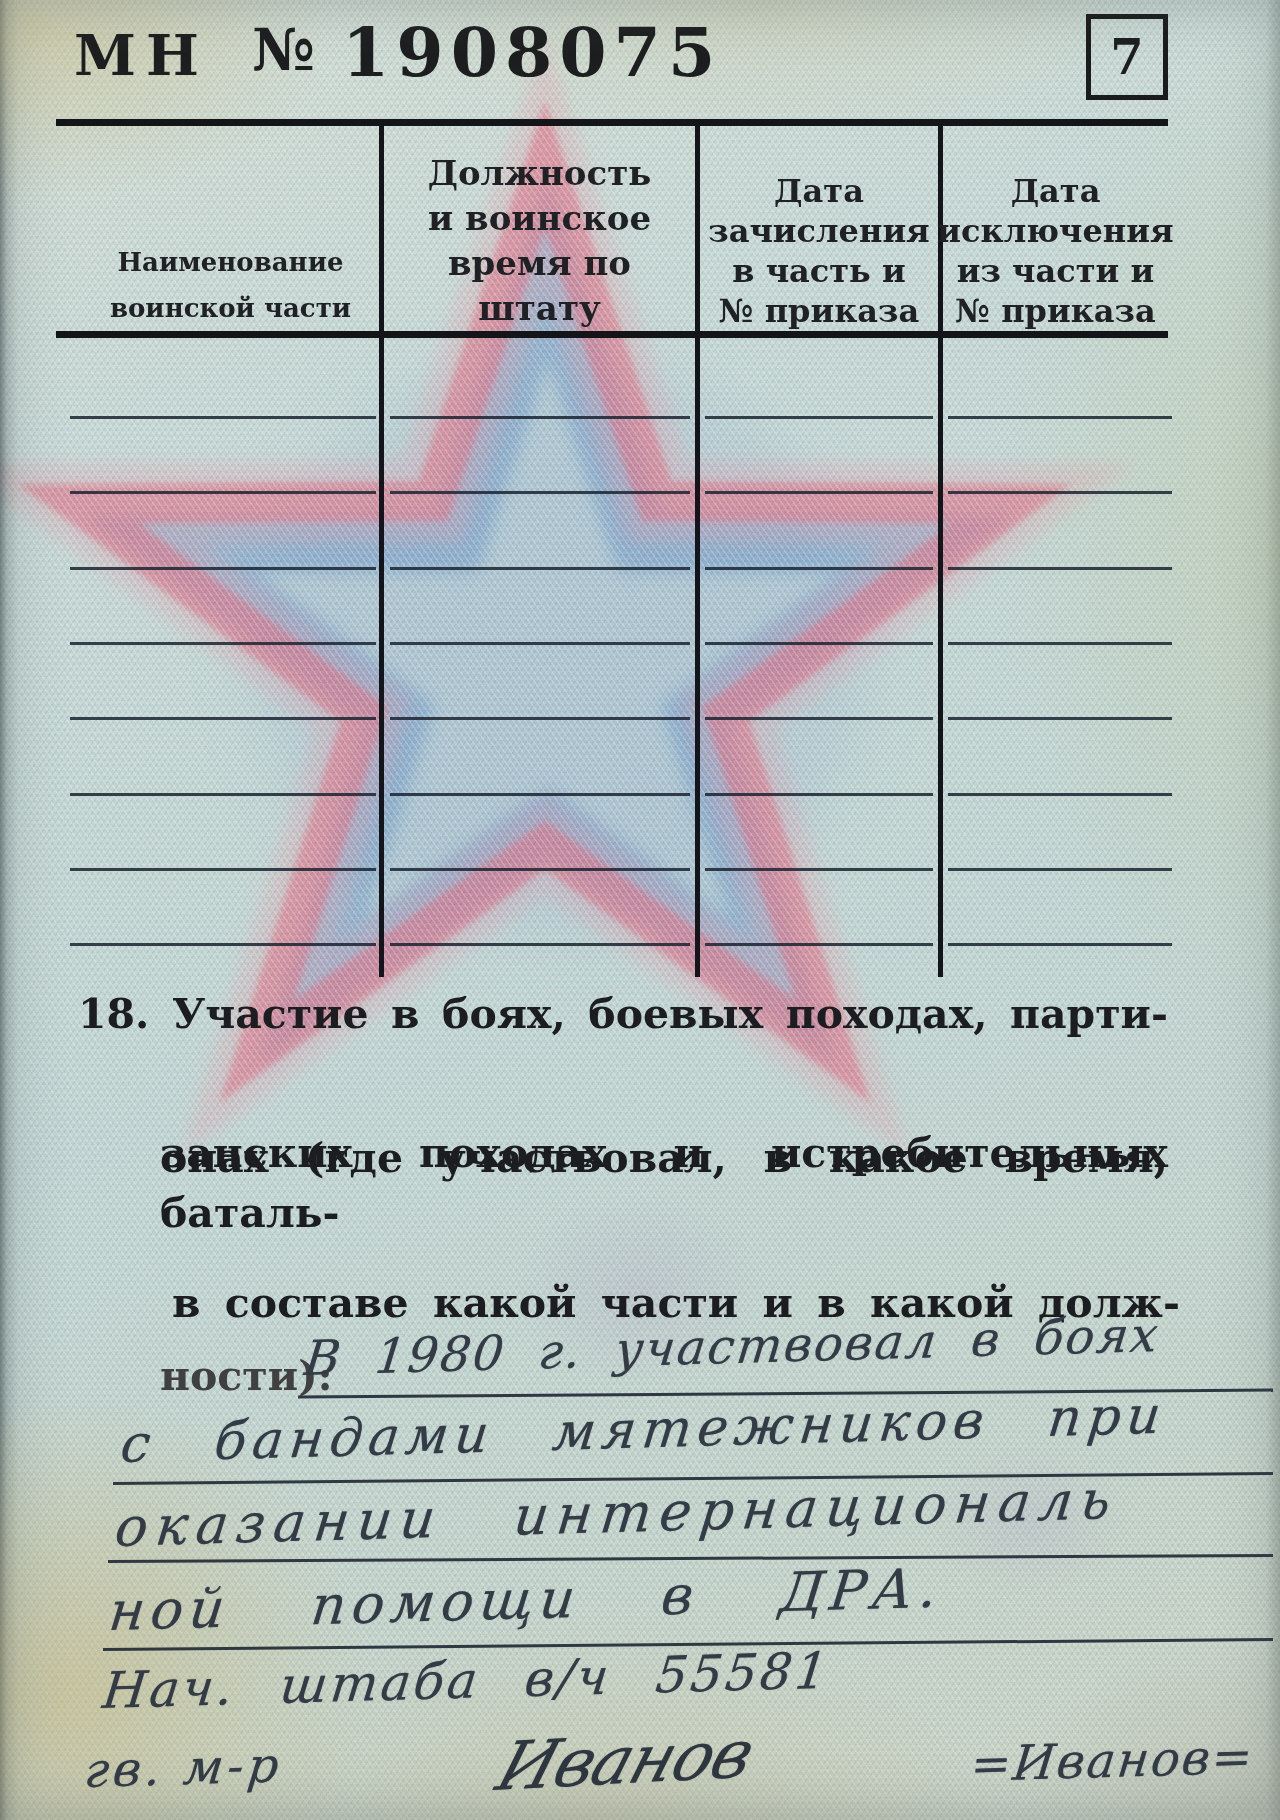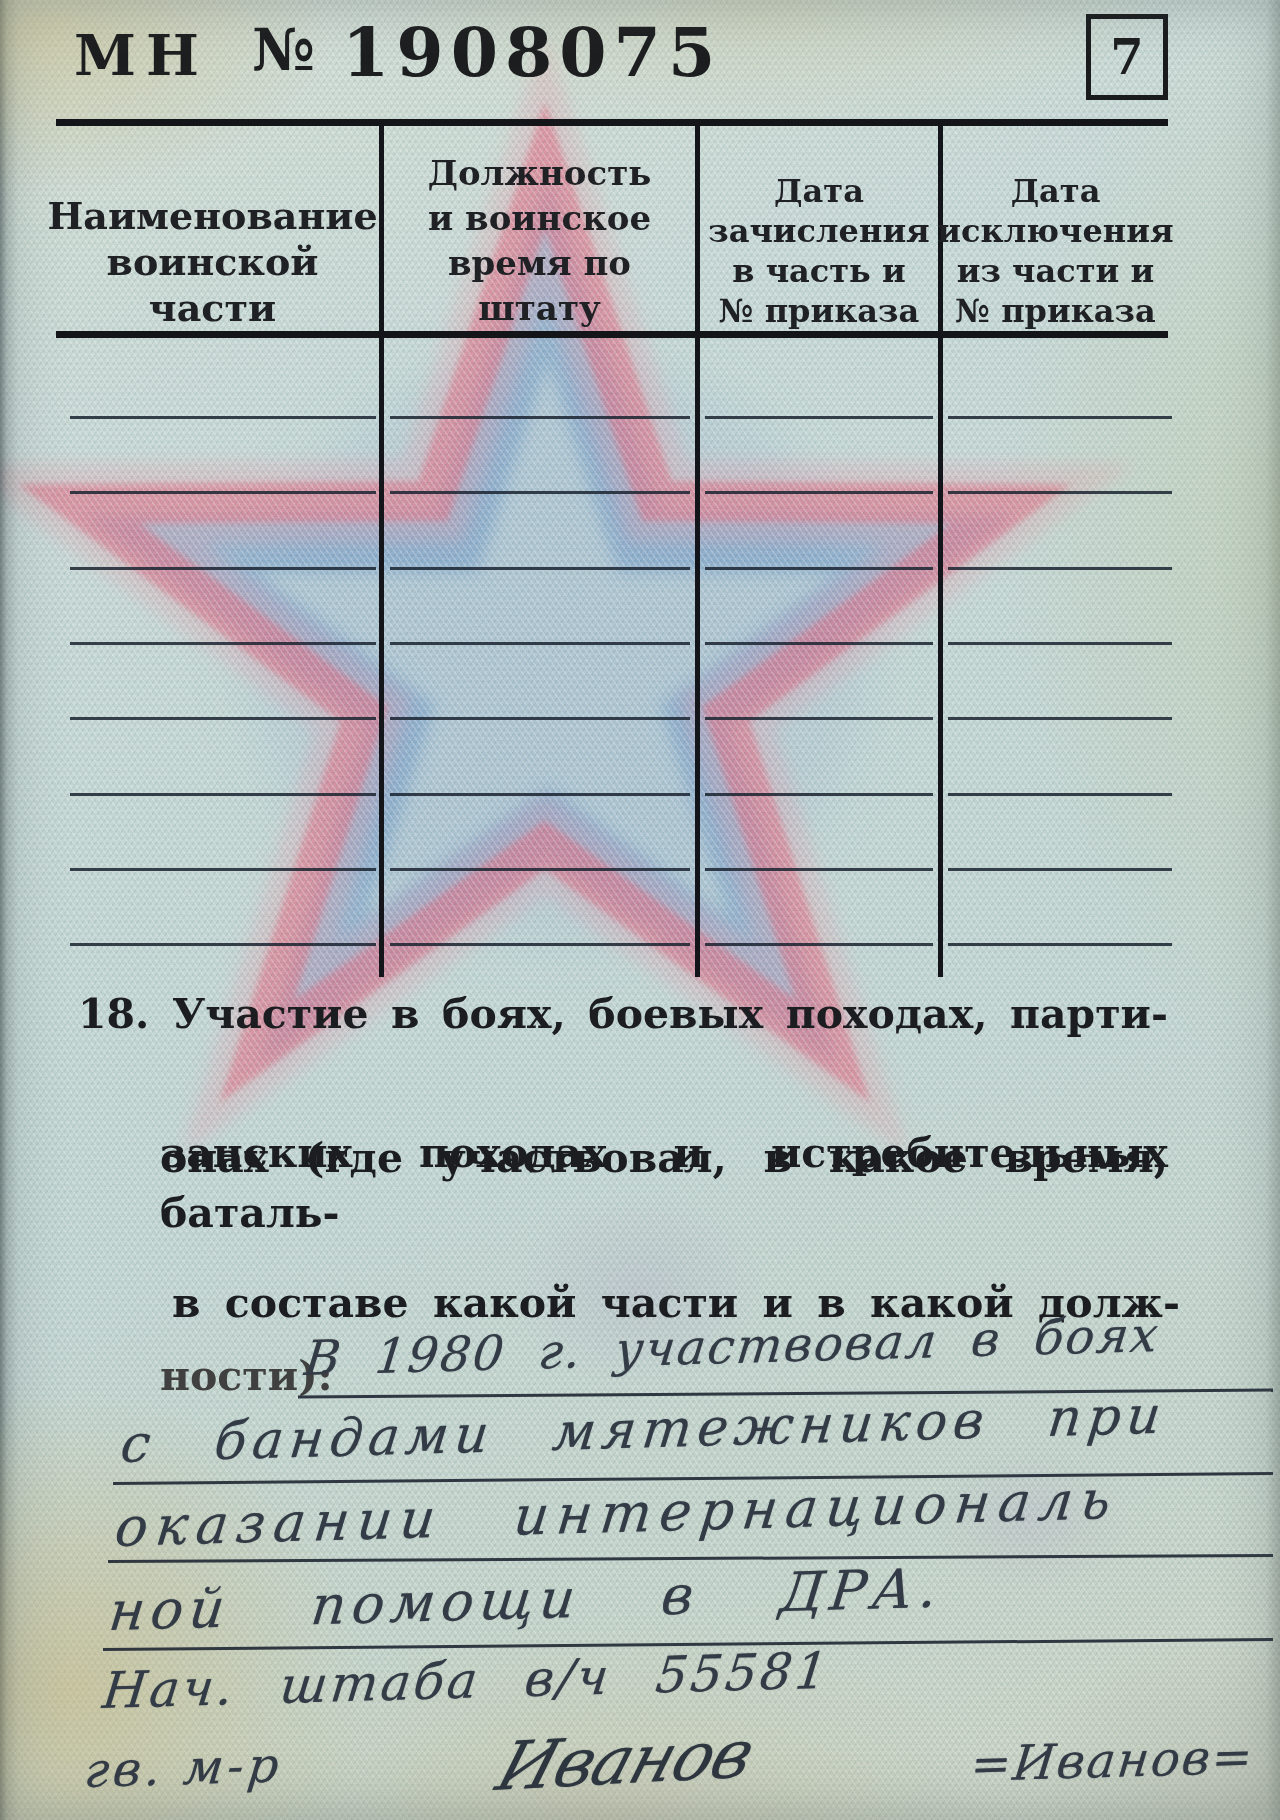--- a/index.html
+++ b/index.html
@@ -104,21 +104,21 @@
   <div class="pagebox">
     <span>7</span>
   </div>
 
   <div class="hline" style="left:56px;top:119px;width:1112px;height:7px;"></div>
   <div class="hline" style="left:56px;top:331px;width:1112px;height:7px;"></div>
   <div class="vline" style="left:379px;top:126px;height:851px;"></div>
   <div class="vline" style="left:695px;top:126px;height:851px;"></div>
   <div class="vline" style="left:938px;top:126px;height:851px;"></div>
 
-  <div class="thead-cell" style="left:52px;width:321px;font-size:38px;line-height:46px;padding-bottom:26px;">Наименование
+  <div class="thead-cell" style="left:70px;width:321px;font-size:26px;line-height:46px;padding-bottom:26px;">Наименование
 воинской части</div>
   <div class="thead-cell" style="left:384px;width:311px;font-size:34px;line-height:45px;padding-bottom:24px;">Должность
 и воинское
 время по штату</div>
   <div class="thead-cell" style="left:700px;width:238px;font-size:32px;line-height:40px;padding-bottom:24px;">Дата
 зачисления
 в часть и
 № приказа</div>
   <div class="thead-cell" style="left:943px;width:225px;font-size:32px;line-height:40px;padding-bottom:24px;">Дата
 исключения

